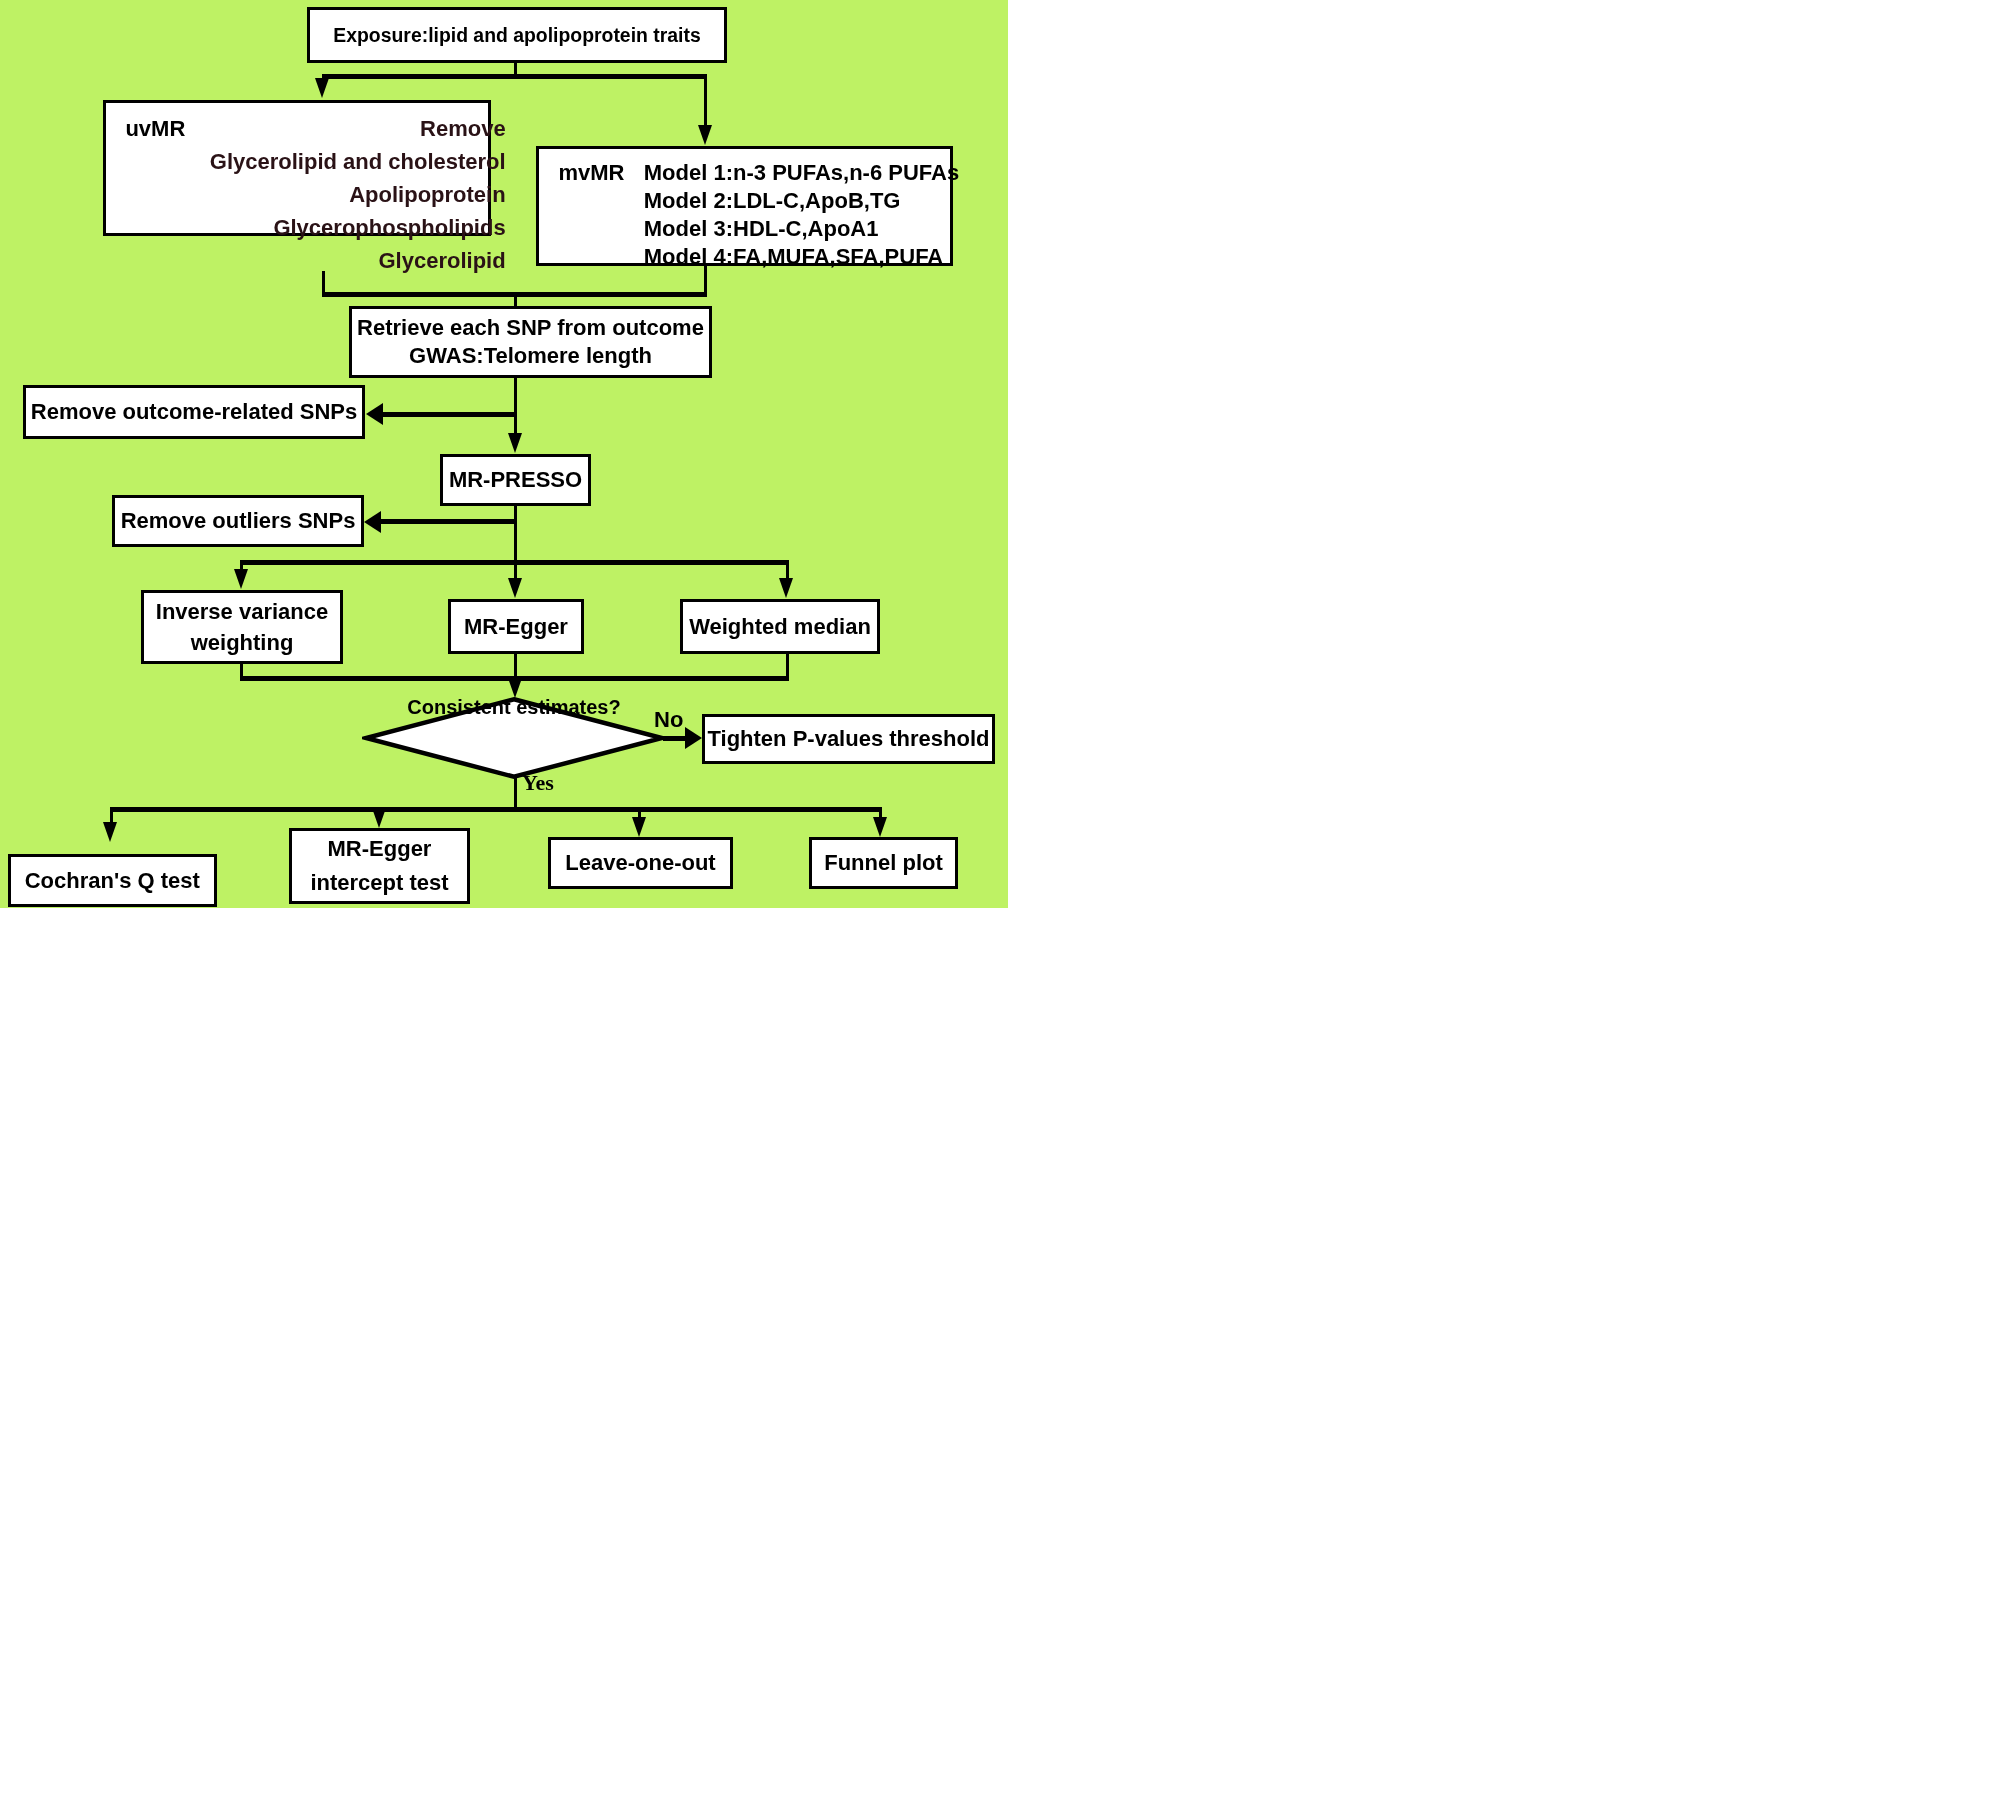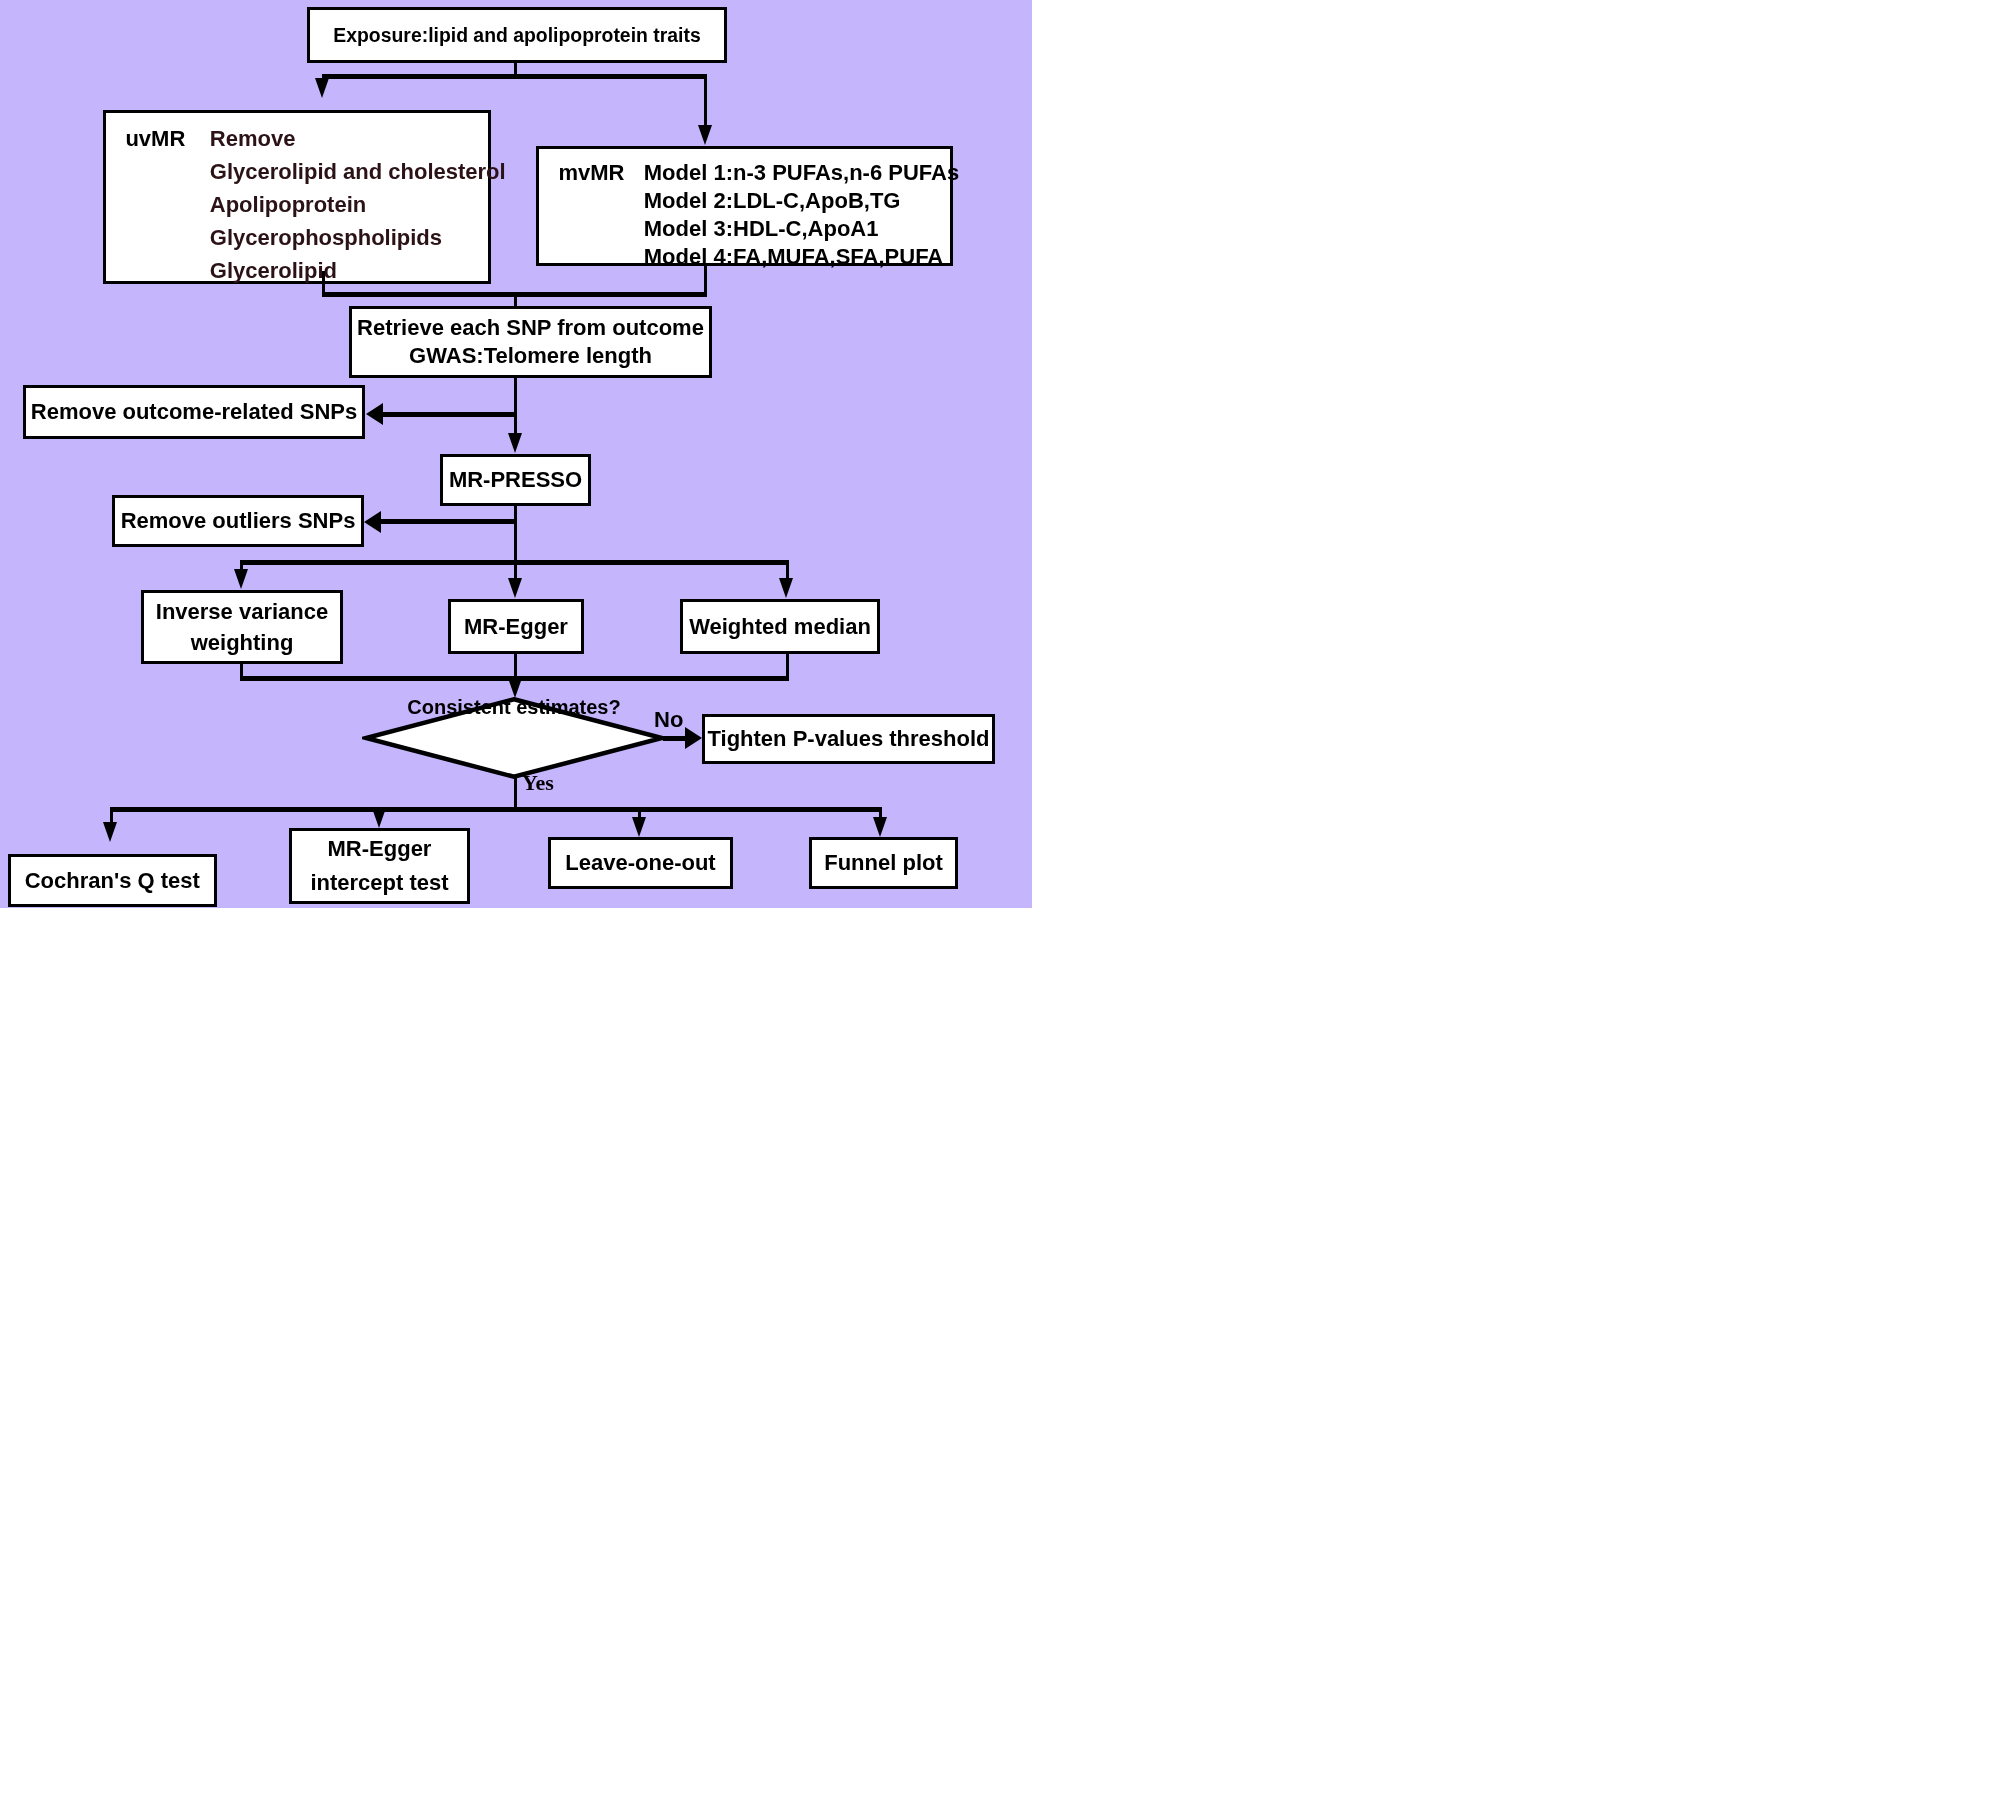--- a/index.html
+++ b/index.html
@@ -1,18 +1,18 @@
 <!DOCTYPE html>
 <html style="font-size:10.3px"><head>
 <meta charset="utf-8">
 <style>
   html,body { margin:0; padding:0; background:#ffffff; }
   #canvas {
-    position:relative; width:1008px; height:908px; background:#c4b5fd;
-    font-family:"Liberation Sans","DejaVu Sans",sans-serif; font-weight:bold; color:#000;padding-left:24px;
+    position:relative; width:1008px; height:908px; background:#bef264;
+    font-family:"Liberation Sans","DejaVu Sans",sans-serif; font-weight:bold; color:#000;
   }
   .box {
     position:absolute; background:#ffffff; border:3.9px solid #000; box-sizing:border-box;
     display:flex; align-items:center; justify-content:center; flex-direction:column;
     text-align:center; font-size:22px; line-height:1.25; white-space:nowrap;
   }
   .listbox { align-items:flex-start; justify-content:flex-start; flex-direction:row; text-align:left; }
   .vline { position:absolute; width:2.6px; background:#000; }
   .hline { position:absolute; height:4.5px; background:#000; }
   .ah-down { position:absolute; width:0; height:0;
@@ -35,21 +35,21 @@
     <span>Exposure:lipid and apolipoprotein traits</span>
   </div>
 
   <div class="vline" style="left:514px; top:61px; height:15.5px;"></div>
   <div class="hline" style="left:322px; top:74px; width:385px;"></div>
   <div class="vline" style="left:322px; top:74px; height:6.5px;"></div>
   <div class="ah-down" style="left:315px; top:78px;"></div>
   <div class="vline" style="left:704px; top:74px; height:54px;"></div>
   <div class="ah-down" style="left:698px; top:125px;"></div>
 
-  <div class="box listbox" style="left:103px; top:110px; width:388px; height:174px; padding:9px 0 0 19.4px;">
+  <div class="box listbox" style="left:103px; top:100px; width:388px; height:136px; padding:9px 0 0 19.4px;text-align:right;">
     <span style="line-height:33px; margin-right:24.5px;">uvMR</span>
     <div class="items maroon" style="line-height:33px;">
       <span>Remove</span>
       <span>Glycerolipid and cholesterol</span>
       <span>Apolipoprotein</span>
       <span>Glycerophospholipids</span>
       <span>Glycerolipid</span>
     </div>
   </div>
 

